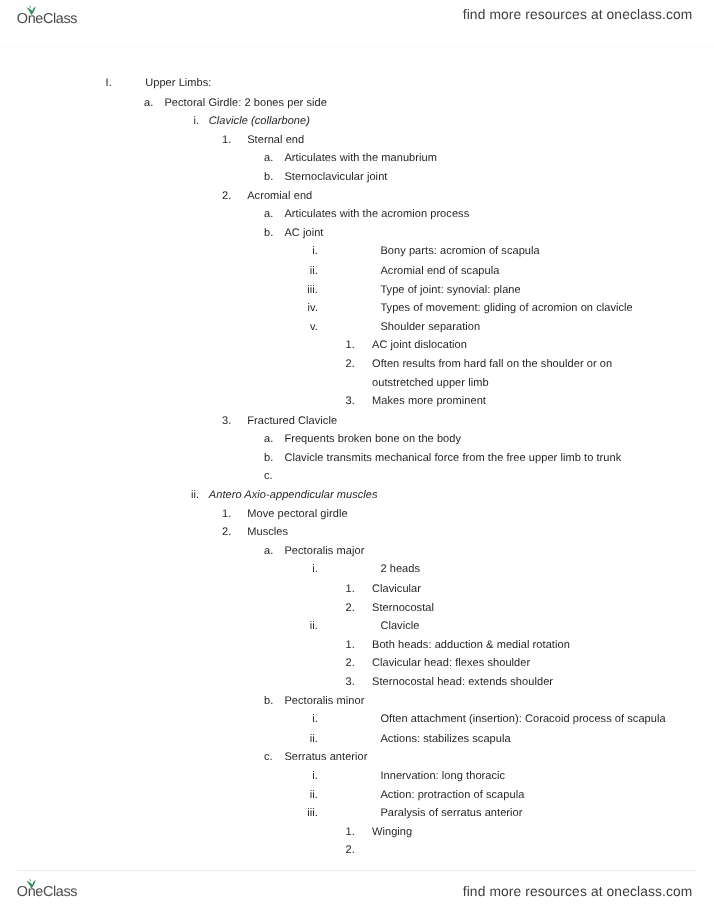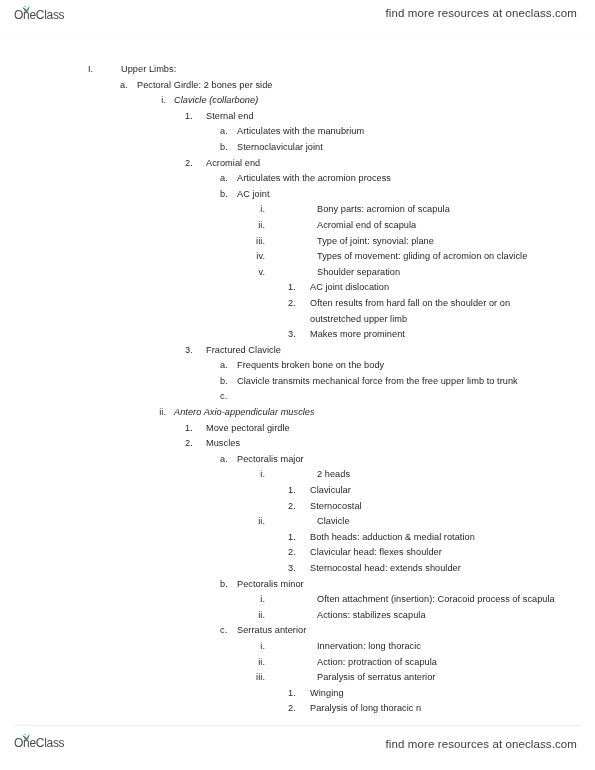--- a/index.html
+++ b/index.html
@@ -324,21 +324,20 @@
     <div class="row lvl6">
       <span class="marker">iii.</span>
       <span class="content">Paralysis of serratus anterior</span>
     </div>
     <div class="row lvl7">
       <span class="marker">1.</span>
       <span class="content">Winging</span>
     </div>
     <div class="row lvl7">
       <span class="marker">2.</span>
-      <span class="content">Paralysis of long thoracic n</span>
     </div>
   </div>
 
 <div class="page-footer">
   <div class="footer-rule"></div>
   <div class="footer-brand">
     <span class="brand-mark">
       <span class="leaf-icon">
         <svg viewBox="0 0 10 9" width="10" height="9" aria-hidden="true">
           <path d="M5.0 8.6 C4.2 6.2 3.0 4.0 1.0 2.2 C3.4 2.6 5.0 3.8 5.9 5.6 C6.1 4.0 7.0 2.4 8.6 1.2 C8.2 4.0 7.0 6.6 5.0 8.6 Z" fill="#2e8b57"></path>

